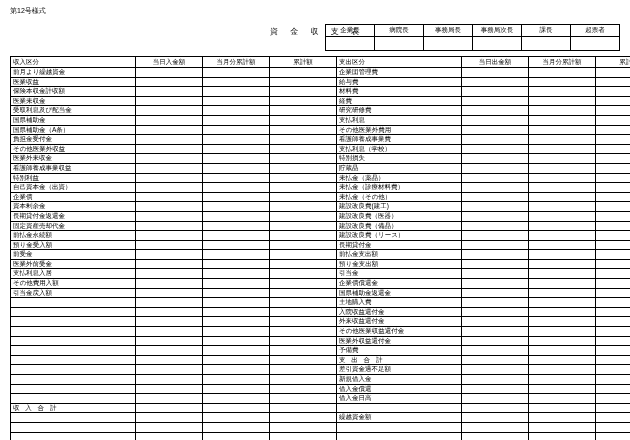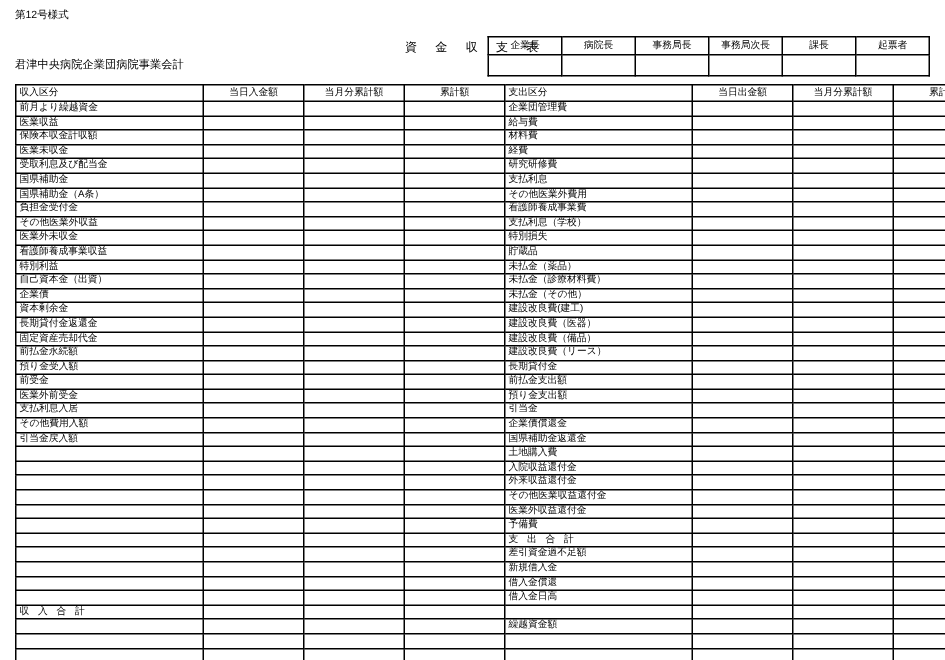--- a/index.html
+++ b/index.html
@@ -91,21 +91,20 @@
 </style>
 </head>
 <body>
 
 <div class="page">
 
   <div class="form-no">第12号様式</div>
 
   <div class="title-row">
     <div class="doc-title">資 金 収 支 表</div>
-    <div class="org-name">君津中央病院企業団病院事業会計</div>
     <table class="sign-table">
       <tbody>
         <tr>
           <td>企業長</td>
           <td>病院長</td>
           <td>事務局長</td>
           <td>事務局次長</td>
           <td>課長</td>
           <td>起票者</td>
         </tr>

